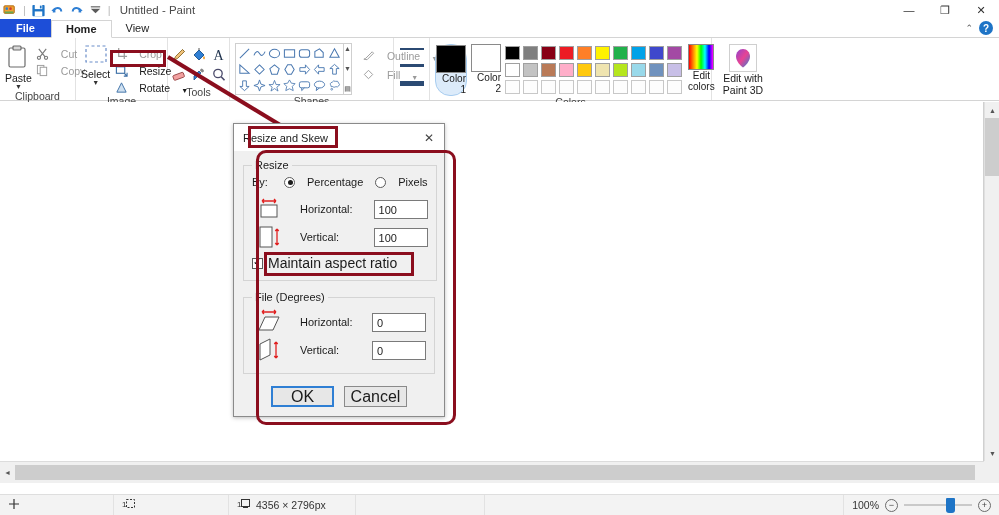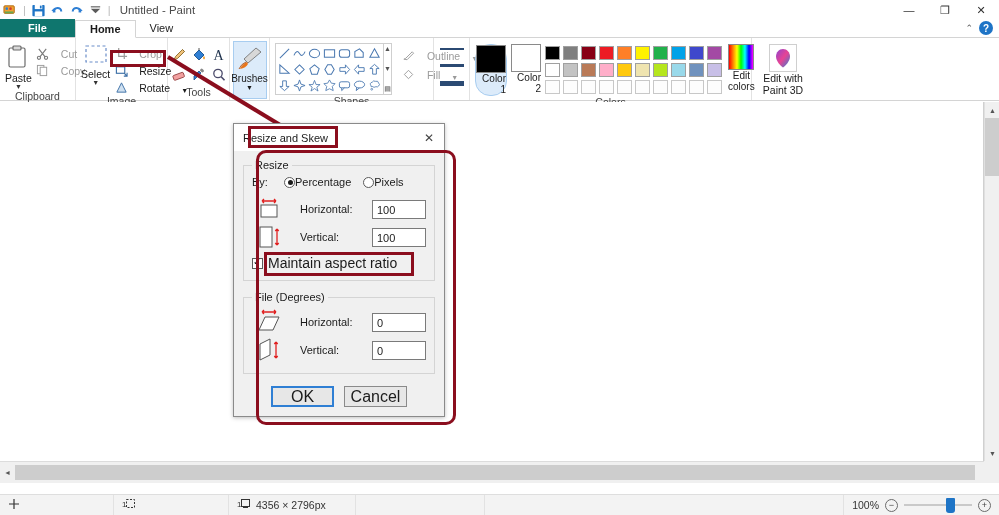--- a/index.html
+++ b/index.html
@@ -23,21 +23,21 @@
   .title-text { margin-left:8px; color:#4a4a4a; font-size:11.5px; }
 
   .winbtns { position:absolute; right:0; top:0; display:flex; }
   .winbtn { width:36px; height:20px; display:flex; align-items:center; justify-content:center;
             color:#333; font-size:11px; }
 
   
   #tabstrip { height:18px; background:#ffffff; display:flex; align-items:flex-end;
               border-bottom:1px solid #d4d4d4; position:relative;}
   .tab { height:18px; padding:0 14px; display:flex; align-items:center; font-size:11px; color:#1b1b1b;}
-  .tab.file { background:#0f766e; color:#fff; font-weight:bold; padding:0 28px;}
+  .tab.file { background:#1d4ed8; color:#fff; font-weight:bold; padding:0 16px;}
   .tab.active { background:#fff; border:1px solid #d4d4d4; border-bottom:1px solid #fff;
                 position:relative; top:1px; font-weight:bold;}
   .helpbtn { position:absolute; right:6px; top:1px; width:14px;height:14px;border-radius:50%;
              background:#1e74c6; color:#fff; font-size:10px; display:flex;align-items:center;
              justify-content:center; font-weight:bold;}
   .chev-up { position:absolute; right:26px; top:3px; color:#555; font-size:9px;}
 
   
   #ribbon { height:63px; background:#ffffff; display:flex; border-bottom:1px solid #d4d4d4;
             position:relative; }
@@ -120,21 +120,21 @@
             border:1px solid #8a8a8a; box-shadow:0 1px 4px rgba(0,0,0,.25); }
   .dlg-title { height:27px; background:#ffffff; display:flex; align-items:center;
                padding-left:9px; font-size:11px; color:#1b1b1b; position:relative;}
   .dlg-close { position:absolute; right:0; top:0; width:30px;height:27px;display:flex;
                align-items:center;justify-content:center;font-size:12px;color:#444;}
   .dlg-body { padding:8px 9px 9px 9px; }
   fieldset.box { border:1px solid #d4d4d4; margin:0 0 10px 0; padding:5px 8px 9px 8px; background:#f0f0f0;}
   fieldset.box legend { font-size:11px; padding:0 3px; color:#1b1b1b;}
   .radio-row { display:flex; align-items:center; gap:6px; margin-bottom:7px; font-size:11px;}
   .rlabel { width:26px; }
-  .radio { display:inline-flex; align-items:center; gap:0;}
+  .radio { display:inline-flex; align-items:center; gap:12px;}
   .rcircle { width:11px;height:11px;border-radius:50%;border:1px solid #5b5b5b;background:#fff;
              display:inline-block;position:relative;}
   .rcircle.on::after{ content:""; position:absolute; left:2.5px; top:2.5px; width:5px;height:5px;
                       border-radius:50%; background:#1b1b1b;}
   .fieldrow { display:flex; align-items:center; height:28px; }
   .picon { width:34px; display:flex; align-items:center; justify-content:center;}
   .flabel { flex:1; font-size:11px; padding-left:14px;}
   .tbox { width:54px; height:19px; border:1px solid #7a7a7a; background:#fff; font-size:11px;
           padding:1px 4px; line-height:16px; color:#1b1b1b;}
   .chkrow { display:flex; align-items:center; gap:5px; font-size:14px; margin-top:4px;}
@@ -353,36 +353,20 @@
                 <circle cx="7" cy="6.5" r="4.2" fill="none" stroke="#4a4a6a" stroke-width="1.3"></circle>
                 <path d="M10.2 9.8 L13.5 13.2" stroke="#4a4a6a" stroke-width="1.6"></path>
               </svg>
           </span>
         </div>
       </div>
     </div>
     <div class="grp-label">Tools</div>
   </div>
 
-  <div class="grp" id="grp-brushes">
-    <div class="grp-body" style="justify-content:center;padding-top:1px;">
-      <div class="brush-sel">
-        <span>
-          <svg width="28" height="26" viewBox="0 0 28 26">
-              <path d="M20 3 L25 7 L12 18 L8 14 Z" fill="#d8d8d8" stroke="#777" stroke-width="0.9"></path>
-              <path d="M11 17 q-5 2 -7 7 q6 -1 8 -5 z" fill="#e8751a"></path>
-              <path d="M3 24 q2 -5 7 -7" stroke="#b04f10" stroke-width="0.9" fill="none"></path>
-            </svg>
-        </span>
-        <span style="font-size:10px;line-height:11px;">Brushes</span>
-        <span style="font-size:7px;line-height:7px;">▼</span>
-      </div>
-    </div>
-    <div class="grp-label">&nbsp;</div>
-  </div>
 
   <div class="grp" id="grp-shapes">
     <div class="grp-body" style="padding-top:3px;">
       <div class="shapebox">
         <div>
             <svg width="13" height="13" viewBox="0 0 14 14">
               <path d="M2 12 L12 2" stroke="#4a78b0" stroke-width="1.1" fill="none"></path>
             </svg>
           </div>
         <div>

